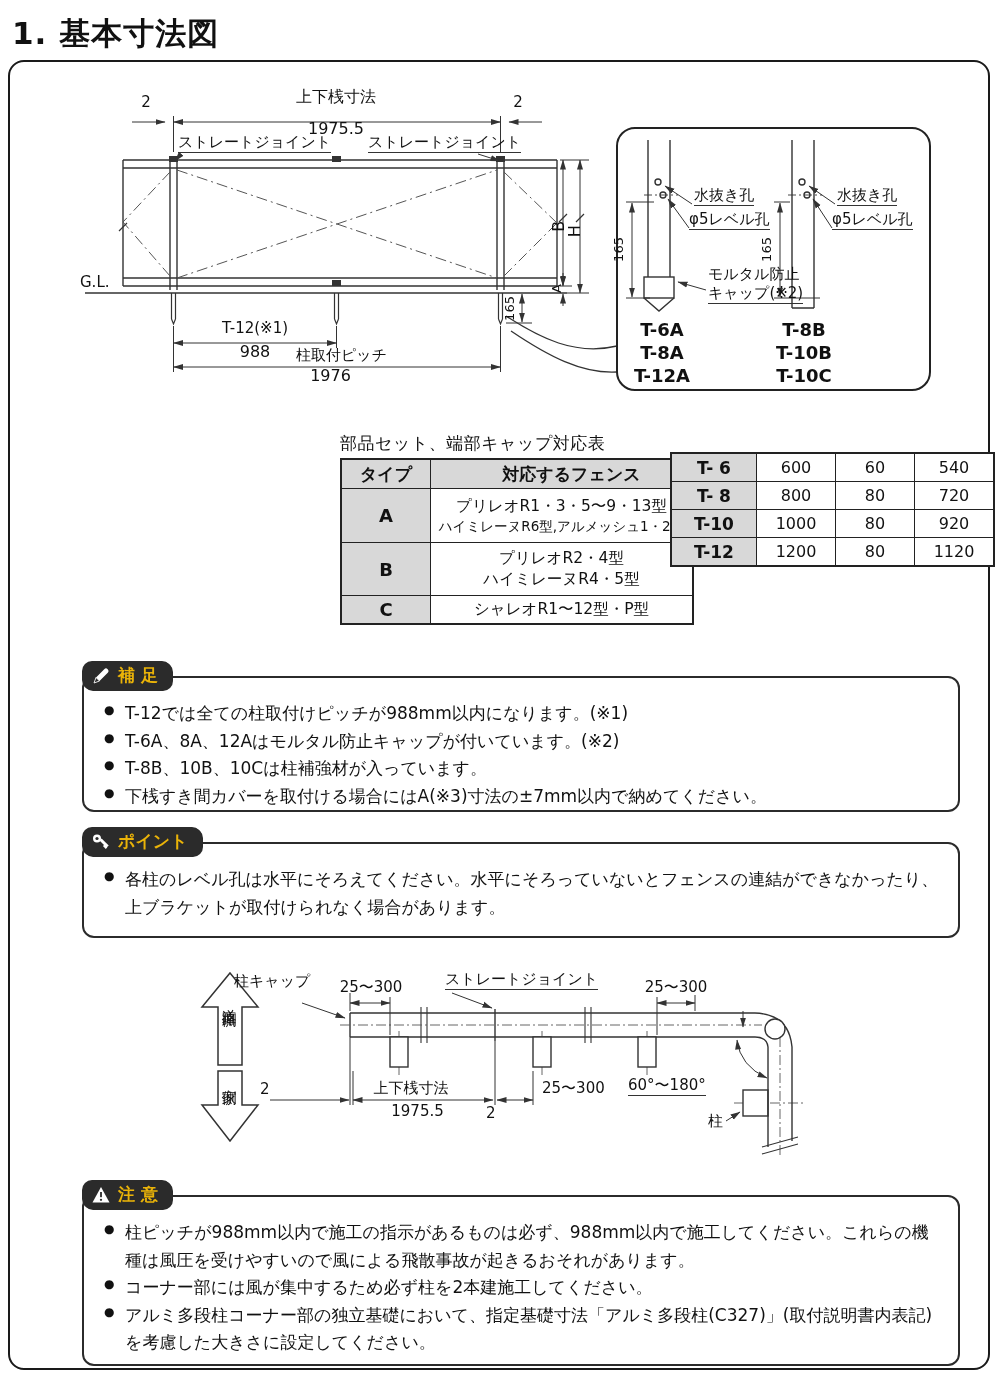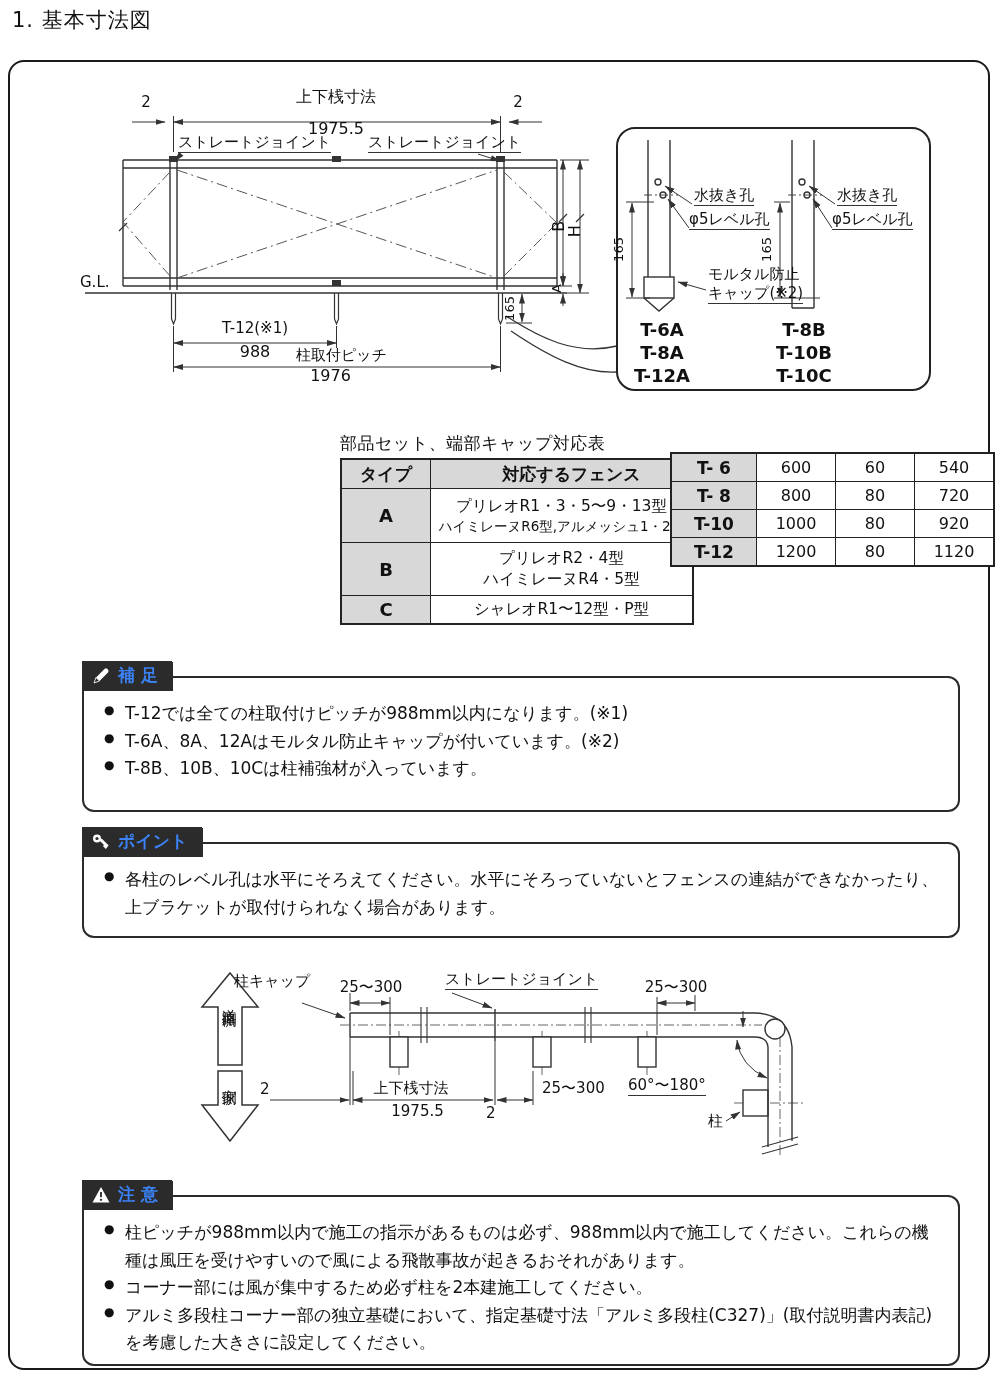--- a/index.html
+++ b/index.html
@@ -1,18 +1,18 @@
 <!DOCTYPE html>
 <html><head>
 <meta charset="utf-8">
 <style>
   html,body{margin:0;padding:0;background:#fff;}
   .page{position:relative;width:1000px;height:1380px;background:#fff;overflow:hidden;
         font-family:"DejaVu Sans","Liberation Sans",sans-serif;color:#111;}
-  .page-title{position:absolute;left:12px;top:6px;font-size:21px;font-weight:400;letter-spacing:1px;}
+  .page-title{position:absolute;left:12px;top:13px;font-size:31px;font-weight:700;letter-spacing:1px;}
   .main-frame{position:absolute;left:8px;top:60px;width:978px;height:1306px;
               border:2px solid #1a1a1a;border-radius:16px;}
   
   .diag{position:absolute;}
   .diag svg{position:absolute;left:0;top:0;}
   .dl{position:absolute;font-size:15px;white-space:nowrap;color:#111;line-height:1.15;}
   .c{text-align:center;}
   .u{border-bottom:1.4px solid #333;padding-bottom:1px;}
   .rot{transform:rotate(-90deg);}
   .f16{font-size:16px;} .f13{font-size:13px;}
@@ -24,21 +24,21 @@
   table.dt{border-collapse:collapse;border:2.5px solid #222;background:#fff;}
   table.dt th,table.dt td{border:1.6px solid #222;text-align:center;vertical-align:middle;padding:0 4px;}
   table.dt th{background:#d8d8d8;font-size:17px;font-weight:700;height:28px;}
   .typecell{background:#d8d8d8;font-size:18px;font-weight:600;width:80px;}
   .fencecell{width:233px;font-size:15.5px;line-height:1.35;}
   .fencecell .small{font-size:13.5px;}
   .sizecell{background:#d8d8d8;font-size:17px;font-weight:600;width:76px;height:27px;white-space:pre;}
   .valcell{font-size:16px;width:70px;height:27px;}
   
   .notebox{position:absolute;border:2px solid #2b2b2b;border-radius:12px;background:#fff;}
-  .badge{position:absolute;left:-2px;top:-17px;background:#2b2b2b;color:#3b82f6;border-radius:0;
+  .badge{position:absolute;left:-2px;top:-17px;background:#2b2b2b;color:#eab308;border-radius:10px;
          font-size:17px;font-weight:700;padding:6px 14px 6px 36px;line-height:1;box-shadow:1px 1px 0 #2b2b2b;}
   .badge .bicon{position:absolute;left:9px;top:50%;transform:translateY(-50%);width:20px;height:20px;}
   ul.note-list{margin:0;padding:22px 16px 8px 20px;list-style:none;font-size:17px;line-height:1.62;}
   ul.note-list li{position:relative;padding-left:21px;}
   ul.note-list li::before{content:"●";position:absolute;left:0;top:1px;font-size:12px;}
 </style>
 </head>
 <body>
 
 <div class="page">
@@ -228,20 +228,21 @@
       <svg class="bicon" viewBox="0 0 20 20">
         <path d="M3,17 L5,11.5 L13.5,3 Q15,1.5 16.7,3.2 Q18.4,4.9 17,6.5 L8.5,15 Z" fill="#fff"></path>
         <path d="M3,17 L5,11.5 L8.5,15 Z" fill="#2b2b2b" stroke="#fff" stroke-width="0.8"></path>
       </svg>
       <span>補 足</span>
     </div>
     <ul class="note-list">
       <li>T-12では全ての柱取付けピッチが988mm以内になります。(※1)</li>
       <li>T-6A、8A、12Aはモルタル防止キャップが付いています。(※2)</li>
       <li>T-8B、10B、10Cは柱補強材が入っています。</li>
+      <li>下桟すき間カバーを取付ける場合にはA(※3)寸法の±7mm以内で納めてください。</li>
     </ul>
   </div>
 
   <div class="notebox" style="left:82px;top:842px;width:874px;height:92px;">
     <div class="badge">
       <svg class="bicon" viewBox="0 0 20 20">
         <circle cx="6" cy="6.5" r="4" fill="#fff"></circle>
         <circle cx="6" cy="6.5" r="1.6" fill="#2b2b2b"></circle>
         <rect x="8.5" y="8.5" width="3" height="10" transform="rotate(-45 8.5 8.5)" fill="#fff"></rect>
         <rect x="13.5" y="12.5" width="4" height="2.2" transform="rotate(45 13.5 12.5)" fill="#fff"></rect>

